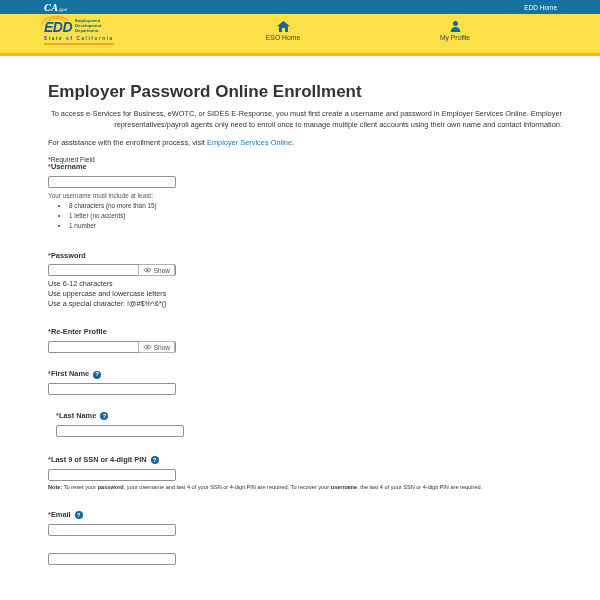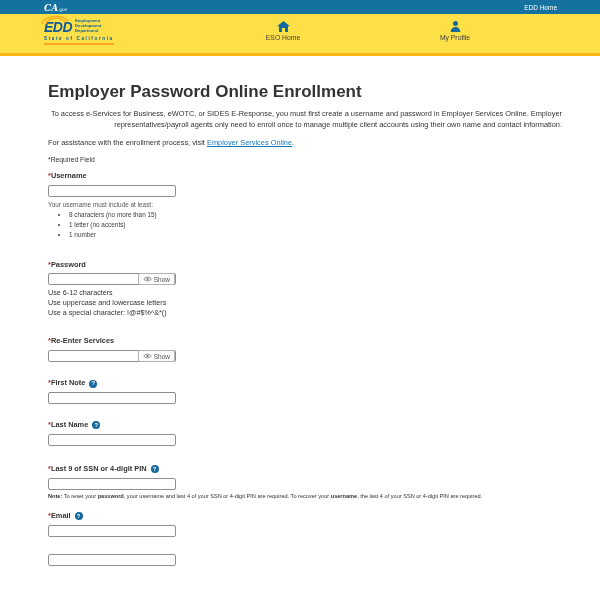--- a/index.html
+++ b/index.html
@@ -30,26 +30,26 @@
   .nav-profile{left:410px;width:90px;}
   .nav-icon{display:block;margin:0 auto;}
   .nav-label{font-size:6.8px;color:#3f3f3f;margin-top:2px;}
   .goldline{height:3px;background:#fdb415;}
 
   
   .main{padding:0 44px 0 48px;}
   .title{font-size:17px;font-weight:bold;color:#333;margin:26px 0 0;line-height:1.15;}
   .intro{font-size:7.4px;line-height:1.55;margin-top:6px;width:514px;color:#333;text-align:right;}
   .assist{font-size:7.4px;margin-top:8px;}
-  .link{color:#1779ba;text-decoration:underline;cursor:pointer;text-align:center;}
+  .link{color:#1779ba;cursor:pointer;text-align:center;}
   .reqfield{font-size:6.8px;margin-top:9px;}
 
-  .g-user{margin-top:9px;}   .g-pass{margin-top:22px;}  .g-repass{margin-top:19px;}
-  .g-first{margin-top:17px;} .g-last{margin-top:17px;}  .g-ssn{margin-top:19px;}
-  .g-email{margin-top:13px;} .g-reemail{margin-top:17px;}
+  .g-user{}   .g-pass{margin-top:22px;}  .g-repass{margin-top:19px;}
+  .g-first{margin-top:17px;} .g-last{margin-top:17px;margin-left:8px;}  .g-ssn{margin-top:19px;}
+  .g-email{margin-top:21px;} .g-reemail{margin-top:17px;}
 
   .flabel{font-size:7.4px;font-weight:bold;color:#333;display:flex;align-items:center;gap:4px;line-height:1.2;}
   .req{color:#9e2b25;}
   .qicon{width:8px;height:8px;border-radius:50%;background:#15699c;color:#fff;
          display:inline-flex;align-items:center;justify-content:center;
          font-size:6px;font-weight:bold;cursor:pointer;flex:0 0 auto;}
   .qicon::after{content:"?";}
 
   .txt{display:block;margin-top:4px;width:128px;height:12px;border:1px solid #8f8f8f;
        border-radius:2px;box-sizing:border-box;background:#fff;padding:0 3px;font-size:7px;
@@ -150,37 +150,37 @@
       </div>
       <div class="pw-hints">
         <div>Use 6-12 characters</div>
         <div>Use uppercase and lowercase letters</div>
         <div>Use a special character: !@#$%^&amp;*()</div>
       </div>
     </div>
 
     <div class="g-repass">
       <label class="flabel">
-          <span><span class="req">*</span><span>Re-Enter Services</span></span>
+          <span><span class="req">*</span><span>Re-Enter Profile</span></span>
         </label>
       <div class="pw-wrap">
         <input class="txt" type="password" value="" style="">
         <span class="show-btn">
           <svg width="9" height="6" viewBox="0 0 9 6">
               <path d="M0.8 3 C2.8 0.6 6.2 0.6 8.2 3 C6.2 5.4 2.8 5.4 0.8 3 Z" fill="none" stroke="#666" stroke-width="0.8"></path>
               <circle cx="4.5" cy="3" r="1" fill="#666"></circle>
             </svg>
           <span>Show</span>
         </span>
       </div>
     </div>
 
     <div class="g-first">
       <label class="flabel">
-          <span><span class="req">*</span><span>First Note</span></span>
+          <span><span class="req">*</span><span>First Name</span></span>
           <span class="qicon"></span>
         </label>
       <input class="txt" type="text" value="" style="">
     </div>
 
     <div class="g-last">
       <label class="flabel">
           <span><span class="req">*</span><span>Last Name</span></span>
           <span class="qicon"></span>
         </label>

